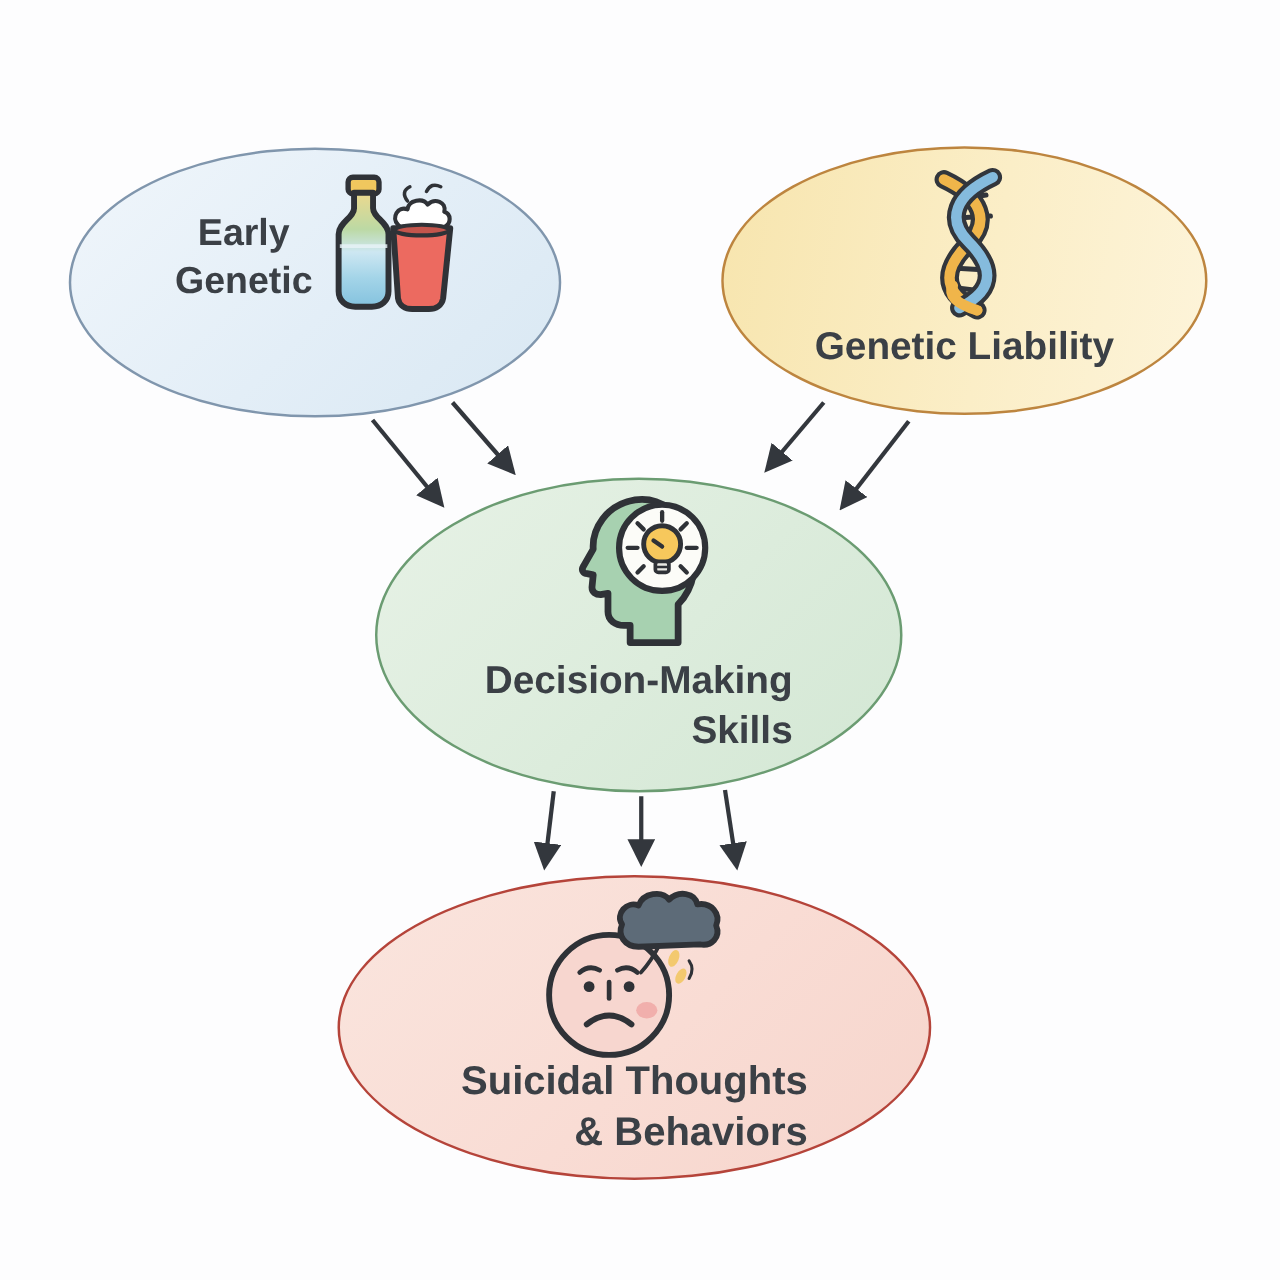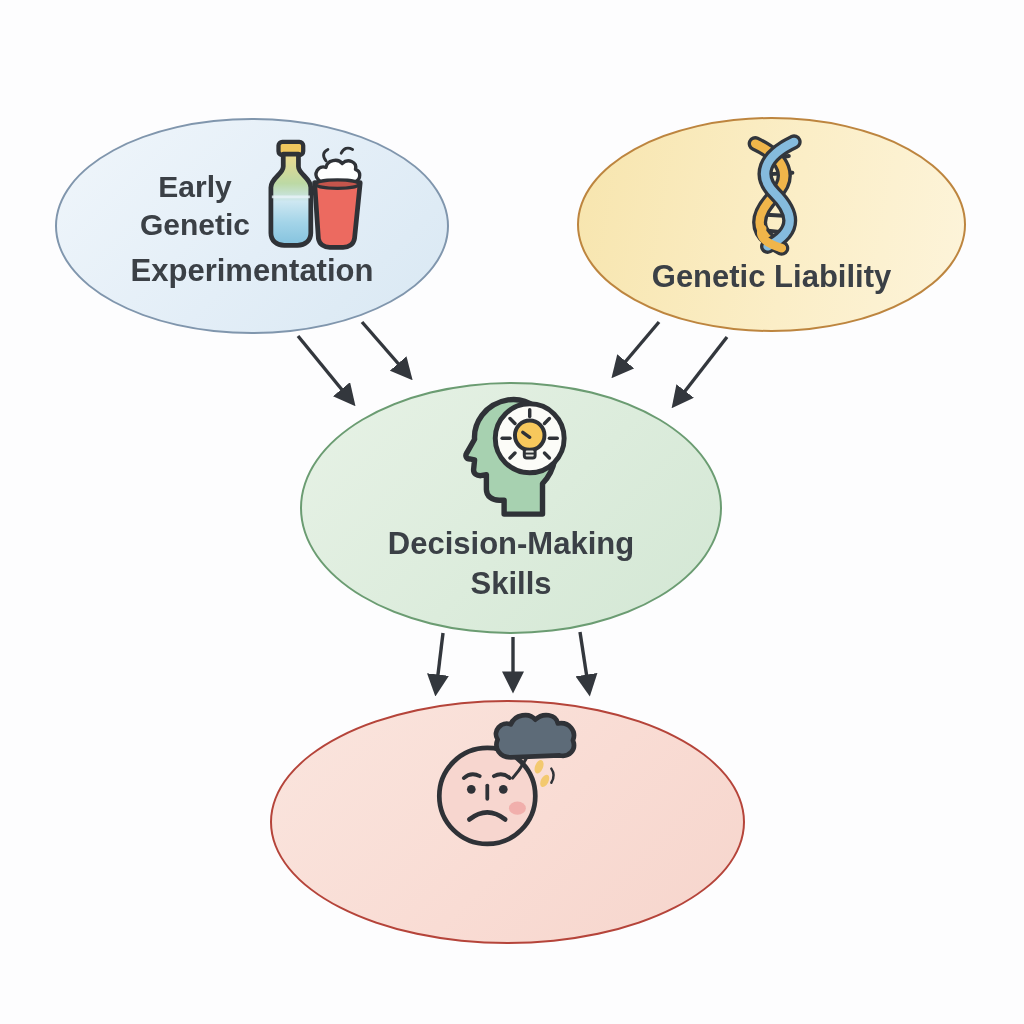--- a/index.html
+++ b/index.html
@@ -5,21 +5,21 @@
   html,body{margin:0;padding:0;background:#ffffff;}
   .canvas{
     position:relative;width:1024px;height:1024px;overflow:hidden;
     background:#fdfdfe;
     font-family:"Liberation Sans", sans-serif;
     color:#3b4046;
   }
   .node{
     position:absolute;border-radius:50%;box-sizing:border-box;
     display:flex;flex-direction:column;align-items:center;
-    font-weight:700;text-align:center;
+    font-weight:700;text-align:right;
   }
   .node-early{
     left:55px;top:118px;width:394px;height:216px;
     border:2.5px solid #8096ad;
     background:linear-gradient(135deg,#f0f6fb 0%,#e3eef7 55%,#d9e8f3 100%);
   }
   .early-row{display:flex;align-items:flex-end;margin-top:18px;}
   .early-lines{display:flex;flex-direction:column;align-items:center;
     font-size:30px;line-height:38px;padding-bottom:8px;}
   .early-line3{font-size:31px;line-height:38px;margin-top:0px;}
@@ -90,21 +90,20 @@
         </g>
 
         <g>
           <path d="M80,24 Q74,16 82,12 M96,16 Q100,8 108,12" fill="none" stroke="#2f3237" stroke-width="3" stroke-linecap="round"></path>
           <path d="M72,44 C66,38 72,28 80,31 C81,23 93,21 97,27 C103,21 113,25 111,33 C117,35 117,43 111,46 L76,48 Z" fill="#ffffff" stroke="#2f3237" stroke-width="3.5" stroke-linejoin="round"></path>
           <path d="M68,47 L116,47 L110,106 C109,112 104,115 98,115 L84,115 C78,115 73,112 72,106 Z" fill="#ec6a60" stroke="#2f3237" stroke-width="5" stroke-linejoin="round"></path>
           <ellipse cx="92" cy="48.5" rx="23" ry="4.5" fill="#c4554c" stroke="#2f3237" stroke-width="3.5"></ellipse>
         </g>
       </svg>
     </div>
-    <div class="early-line3">Experimentation</div>
   </div>
 
   <div class="node node-decision">
     <svg class="icon-svg" width="128" height="128" viewBox="0 0 130 130" style="margin-top:8px;">
 
       <path d="M62,8 C38,12 27,32 28,48 L20,62 C18,65 20,68 23,68 L28,69 L27,79 C27,83 30,85 34,85 L40,84 L40,99 C40,106 46,110 53,110 L58,110 L58,124 L97,124 L97,93 C110,80 114,58 107,40 C99,19 83,5 62,8 Z" fill="#a7d1b0" stroke="#2f3237" stroke-width="5.5" stroke-linejoin="round"></path>
 
       <circle cx="84" cy="47" r="35" fill="#fcfcf8" stroke="#2f3237" stroke-width="5"></circle>
 
       <g stroke="#2f3237" stroke-width="3.5" stroke-linecap="round">
@@ -164,15 +163,19 @@
       <path d="M44,118 Q63,103 82,118" fill="none" stroke="#2f3237" stroke-width="5" stroke-linecap="round"></path>
 
       <path d="M106,50 Q99,64 90,74" fill="none" stroke="#2f3237" stroke-width="3.2" stroke-linecap="round"></path>
 
       <ellipse cx="118" cy="62" rx="4.2" ry="7.5" transform="rotate(22 118 62)" fill="#f3c96f"></ellipse>
       <ellipse cx="124" cy="77" rx="4" ry="7" transform="rotate(28 124 77)" fill="#f3c96f"></ellipse>
       <path d="M131,64 Q136,71 131,79" fill="none" stroke="#2f3237" stroke-width="2.6" stroke-linecap="round"></path>
 
       <path d="M88,52 C76,52 70,42 74,33 C68,24 78,13 88,17 C92,6 108,4 114,12 C122,4 136,6 138,16 C150,14 158,24 154,34 C158,44 150,52 140,50 Z" fill="#5d6b78" stroke="#2f3237" stroke-width="5" stroke-linejoin="round"></path>
     </svg>
+    <div class="suicidal-lines">
+      <div>Suicidal Thoughts</div>
+      <div>&amp; Behaviors</div>
+    </div>
   </div>
 
 </div>
 
 </body></html>

